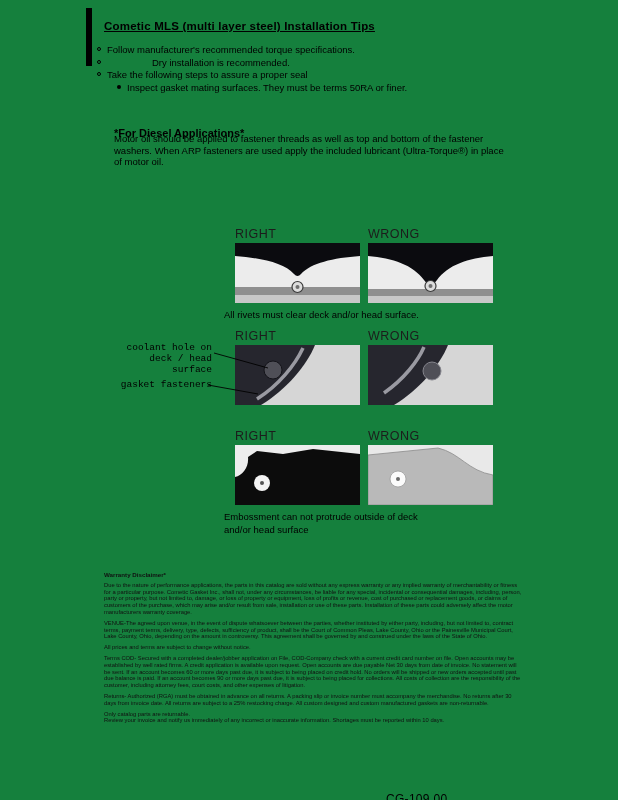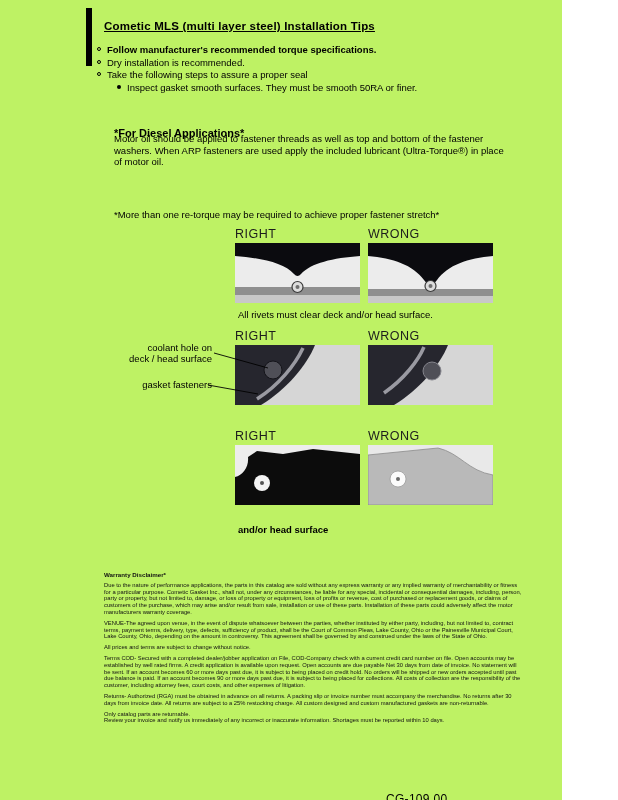--- a/index.html
+++ b/index.html
@@ -1,77 +1,76 @@
 <!DOCTYPE html>
 <html><head>
 <meta charset="utf-8">
 <style>
   * { margin:0; padding:0; box-sizing:border-box; }
   html,body { background:#fff; }
   body { width:618px; height:800px; font-family:"Liberation Sans", sans-serif; color:#000; }
-  .page { position:relative; width:562px; height:800px; background:#bef264; overflow:hidden; }
+  .page { position:relative; width:618px; height:800px; background:#15803d; overflow:hidden; }
   .abs { position:absolute; }
 
   .left-tab { left:86px; top:8px; width:6px; height:58px; background:#000; }
 
   .title { left:104px; top:20px; font-size:11.5px; font-weight:bold; text-decoration:underline; letter-spacing:0.2px; }
 
   .tip { left:97px; font-size:9.5px; display:flex; align-items:flex-start; }
   .tip .marker-o { width:4px; height:4px; border:1px solid #000; border-radius:50%; margin:3px 6px 0 0; flex:0 0 auto; }
   .subtip { left:117px; font-size:9.5px; display:flex; align-items:flex-start; }
   .subtip .marker-dot { width:4px; height:4px; background:#000; border-radius:50%; margin:3px 6px 0 0; flex:0 0 auto; }
 
   .dheading { left:114px; top:115px; font-size:11px; font-weight:bold;margin-top:12px; }
   .dpara { left:114px; width:400px; font-size:9.5px; line-height:11.5px; }
   .p1 { top:133px; }
   .p2 { top:167px; }
   .pnote { top:209px; width:400px; }
 
   .dg-header { width:125px; font-size:12.5px; color:#1c1c1c; letter-spacing:0.5px; }
   .panel { width:125px; height:60px; }
-  .caption { left:238px; font-size:9.5px; }
+  .caption { left:224px; font-size:9.5px; }
 
-  .callout { font-size:9.5px; line-height:11px; text-align:right; }
+  .callout { font-size:9.5px; line-height:11px; text-align:right;font-family:Liberation Mono, monospace; }
 
   .legal { left:104px; top:572px; width:420px; font-size:5.8px; line-height:6.8px; color:#111; }
   .legal .lh { font-weight:bold; margin-bottom:3px; font-size:6.2px; }
   .legal p { margin:0 0 4px 0; }
   .legal p.tight { margin-bottom:0; }
 
   .footer { left:386px; top:792px; font-size:12px; letter-spacing:0.3px; }
 </style>
 </head>
 <body>
 
 <div class="page">
 
   <div class="abs left-tab"></div>
 
   <h1 class="abs title">Cometic MLS (multi layer steel) Installation Tips</h1>
 
-  <div class="abs tip" style="top:44px;font-weight:bold;">
+  <div class="abs tip" style="top:44px;">
     <span class="marker-o"></span>
     <span>Follow manufacturer's recommended torque specifications.</span>
   </div>
-  <div class="abs tip" style="top:57px;">
+  <div class="abs tip" style="top:57px;gap:45px;">
     <span class="marker-o"></span>
     <span>Dry installation is recommended.</span>
   </div>
   <div class="abs tip" style="top:69px;">
     <span class="marker-o"></span>
     <span>Take the following steps to assure a proper seal</span>
   </div>
   <div class="abs subtip" style="top:82px;">
     <span class="marker-dot"></span>
-    <span>Inspect gasket smooth surfaces.  They must be smooth 50RA or finer.</span>
+    <span>Inspect gasket mating surfaces.  They must be terms 50RA or finer.</span>
   </div>
 
   <div class="abs dheading">*For Diesel Applications*</div>
   <div class="abs dpara p1">Motor oil should be applied to fastener threads as well as top and bottom of the fastener washers. When ARP fasteners are used apply the included lubricant (Ultra-Torque®) in place of motor oil.</div>
-  <div class="abs dpara pnote">*More than one re-torque may be required to achieve proper fastener stretch*</div>
 
   <div class="abs dg-header" style="left:235px; top:227px;">RIGHT</div>
   <div class="abs dg-header" style="left:368px; top:227px;">WRONG</div>
 
   <div class="abs panel" style="left:235px; top:243px;">
     <svg width="125" height="60" viewBox="0 0 125 60">
       <rect width="125" height="60" fill="#ececec"></rect>
       <rect y="44" width="125" height="8" fill="#8f8f8f"></rect>
       <rect y="52" width="125" height="8" fill="#c8c8c8"></rect>
       <path d="M0,0 H125 V13 C98,15 76,20 66,31 Q62.5,35 59,31 C49,20 27,15 0,13 Z" fill="#0b0b0f"></path>
@@ -130,21 +129,22 @@
     </svg>
   </div>
   <div class="abs panel" style="left:368px; top:445px;">
     <svg width="125" height="60" viewBox="0 0 125 60">
       <rect width="125" height="60" fill="#e9e9e9"></rect>
       <path d="M0,10 L70,3 C92,8 100,26 125,30 V60 H0 Z" fill="#b9b9b9" stroke="#8b8b8b" stroke-width="0.8"></path>
       <circle cx="30" cy="34" r="8" fill="#fbfbfb" stroke="#9a9a9a" stroke-width="0.8"></circle>
       <circle cx="30" cy="34" r="2" fill="#6a6a6a"></circle>
     </svg>
   </div>
-  <div class="abs caption" style="top:524px;font-weight:bold;">and/or head surface</div>
+  <div class="abs caption" style="top:511px;">Embossment can not protrude outside of deck</div>
+  <div class="abs caption" style="top:524px;">and/or head surface</div>
 
   <svg class="abs" style="left:0; top:0; pointer-events:none;" width="618" height="800">
     <line x1="214" y1="353" x2="268" y2="368" stroke="#000" stroke-width="0.9"></line>
     <line x1="208" y1="385" x2="258" y2="394" stroke="#000" stroke-width="0.9"></line>
   </svg>
 
   <div class="abs legal">
     <div class="lh">Warranty Disclaimer*</div>
     <p>Due to the nature of performance applications, the parts in this catalog are sold without any express warranty or any implied warranty of merchantability or fitness for a particular purpose.  Cometic Gasket Inc., shall not, under any circumstances, be liable for any special, incidental or consequential damages, including, person, party or property, but not limited to, damage, or loss of property or equipment, loss of profits or revenue, cost of purchased or replacement goods, or claims of customers of the purchase, which may arise and/or result from sale, installation or use of these parts.  Installation of these parts could adversely affect the motor manufacturers warranty coverage.</p>
     <p>VENUE-The agreed upon venue, in the event of dispute whatsoever between the parties, whether instituted by either party, including, but not limited to, contract terms, payment terms, delivery, type, defects, sufficiency of product, shall be the Court of Common Pleas, Lake County, Ohio or the Painesville Municipal Court, Lake County, Ohio, depending on the amount in controversy.  This agreement shall be governed by and construed under the laws of the State of Ohio.</p>

